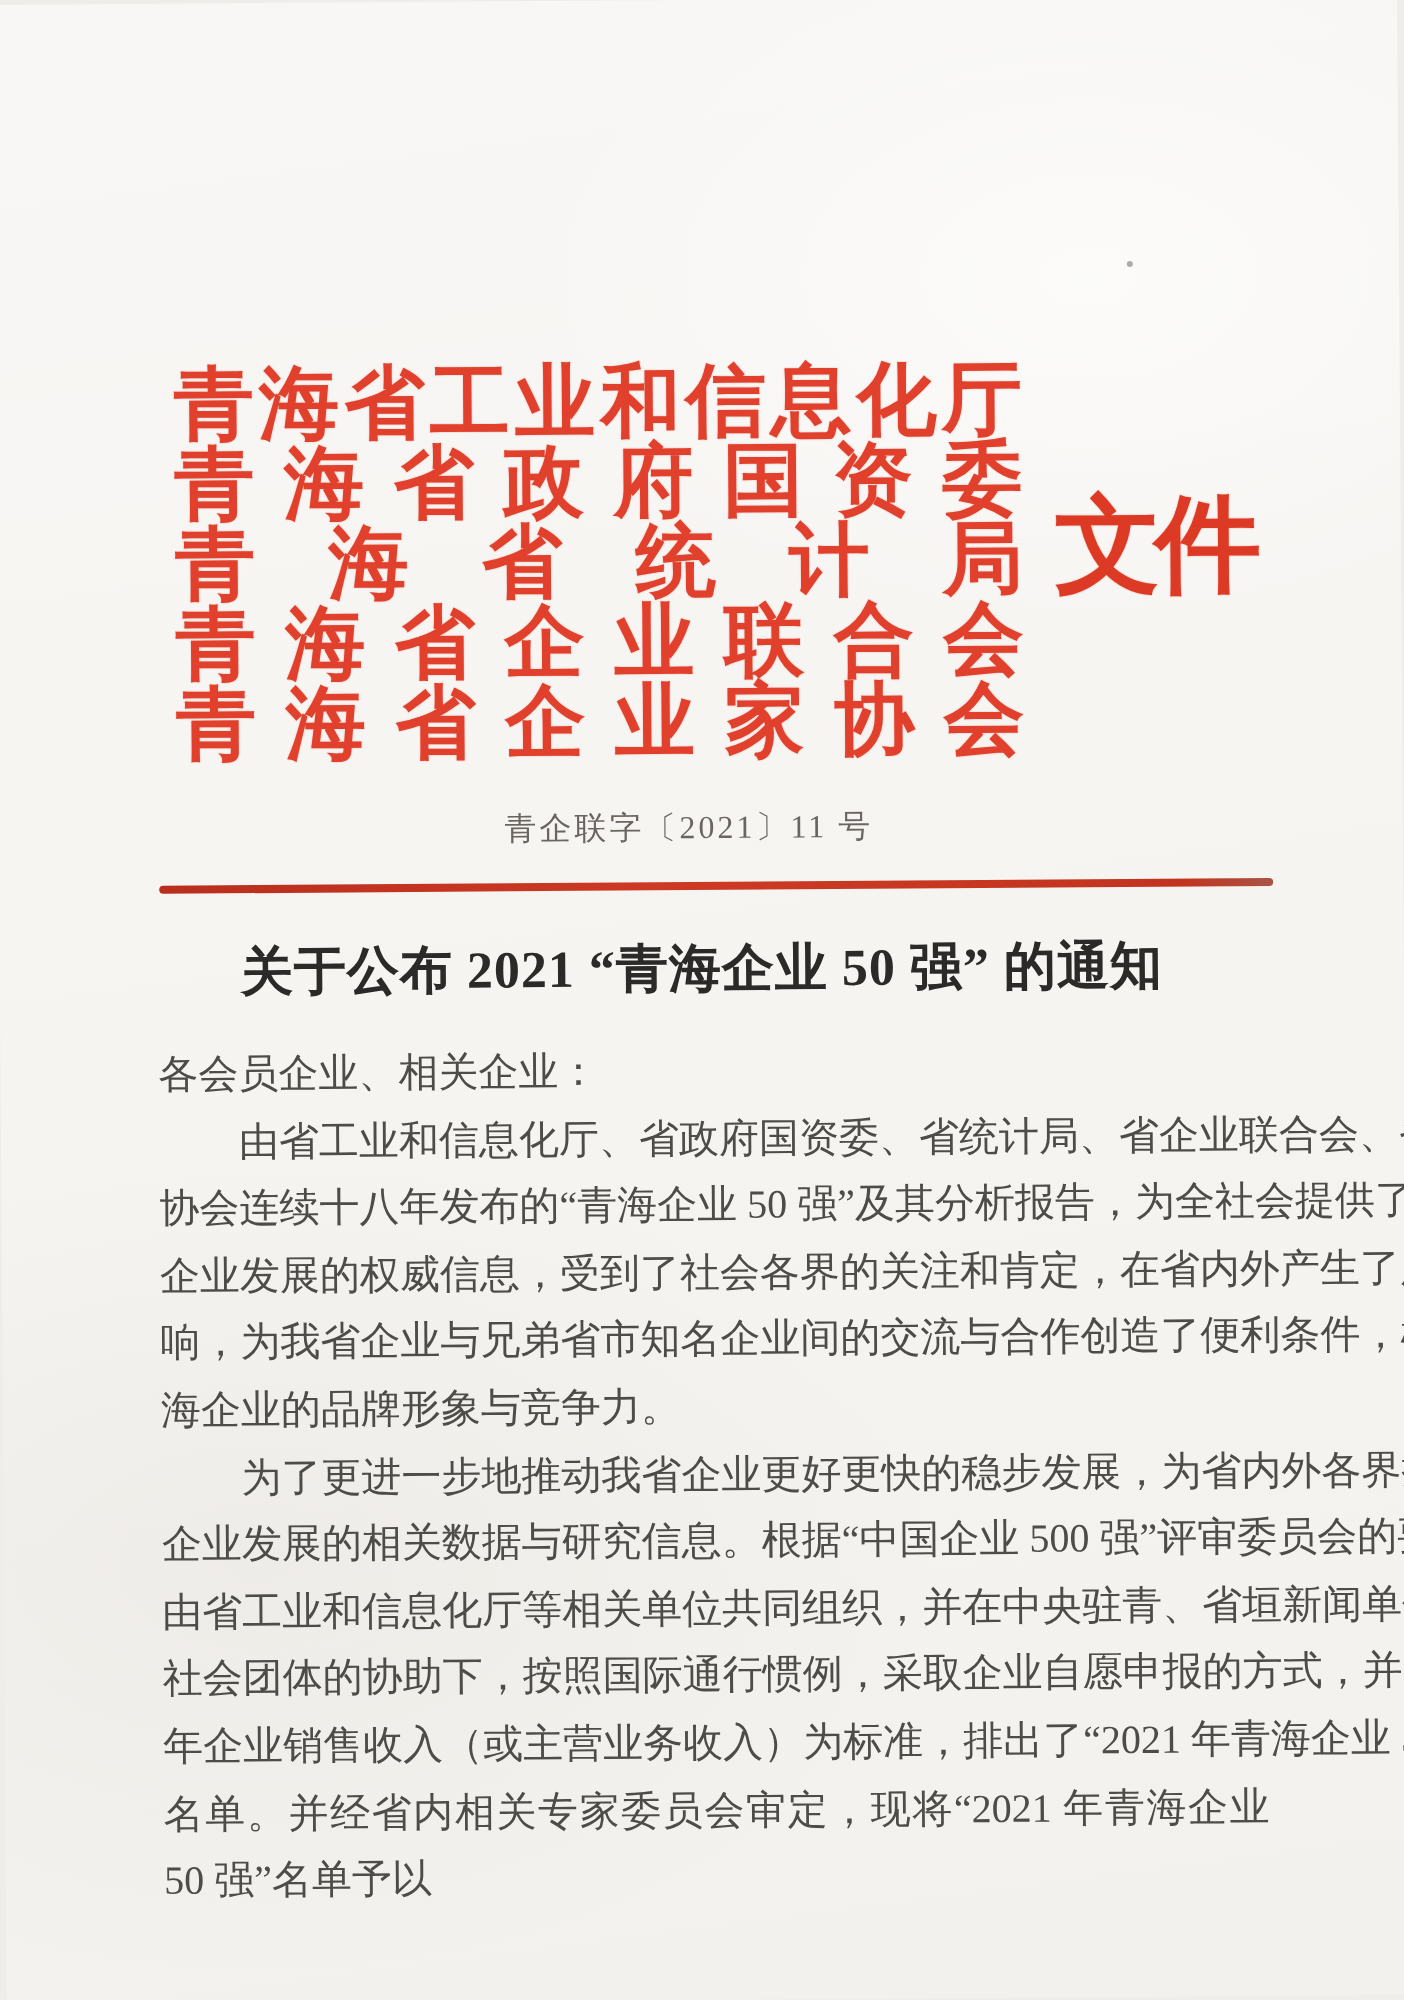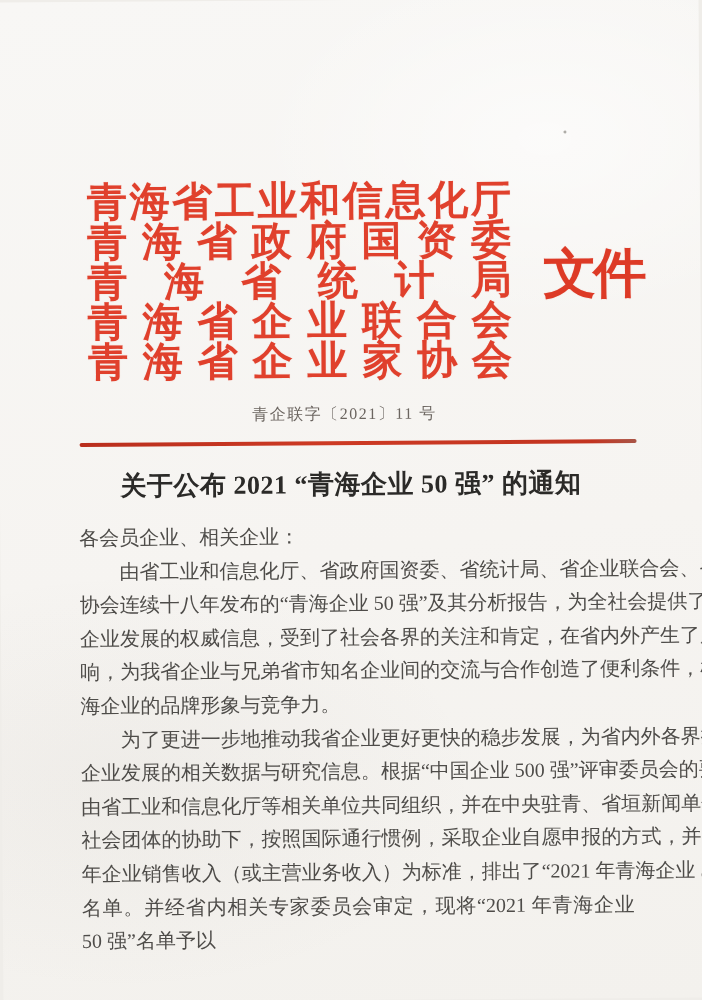--- a/index.html
+++ b/index.html
@@ -24,21 +24,21 @@
   .org-line{
     font-size:40px;line-height:40px;height:40px;
     font-weight:700;
     color:#e0402c;
     text-align:justify;
     text-align-last:justify;
     white-space:nowrap;
     text-shadow:0 0 1px rgba(224,64,44,.35);
   }
   .wenjian{
-    position:absolute;left:545px;top:247px;
+    position:absolute;left:529px;top:247px;
     font-size:53px;line-height:56px;font-weight:700;
     letter-spacing:-3px;
     color:#dd3a26;
     text-shadow:0 0 1px rgba(221,58,38,.4);
   }
   
   .doc-number{
     position:absolute;left:0;top:404px;width:690px;
     text-align:center;
     font-size:16px;letter-spacing:1.5px;

